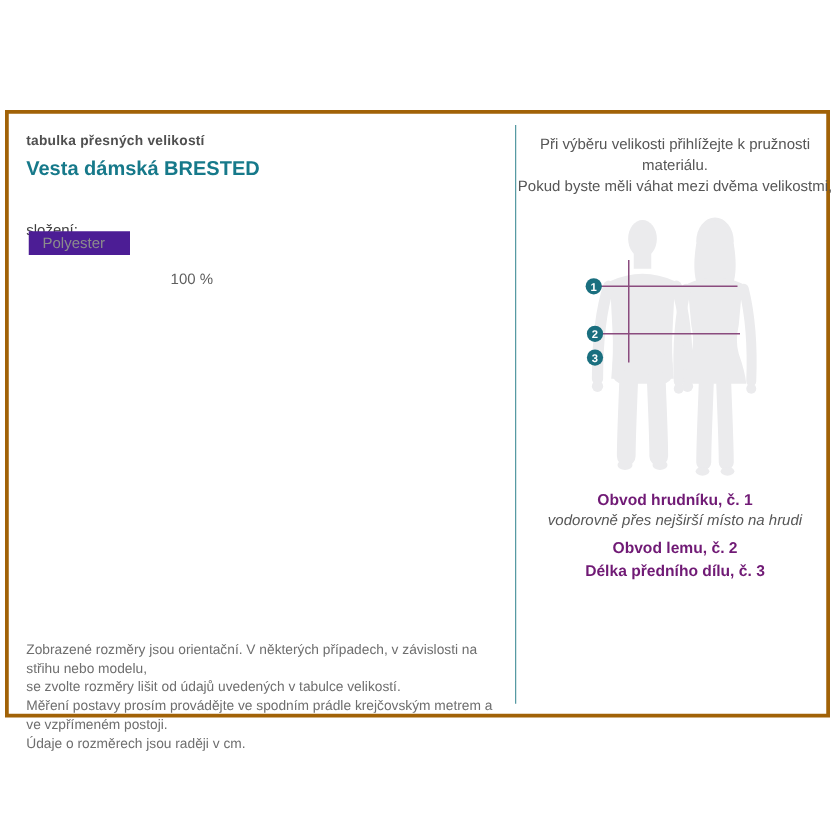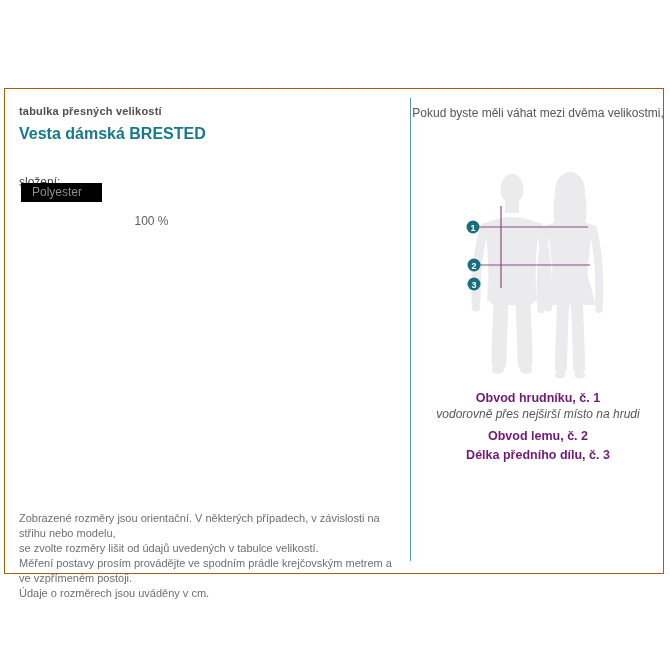--- a/index.html
+++ b/index.html
@@ -3,40 +3,40 @@
 <meta charset="utf-8">
 <style>
   * { margin:0; padding:0; box-sizing:border-box; }
   html,body { background:#ffffff; }
   body { font-family:"Liberation Sans", sans-serif; }
   .page {
     position:relative; width:670px; height:670px; background:#ffffff; overflow:hidden;
   }
   .sheet {
     position:absolute; left:4px; top:88px; width:660px; height:486px;
-    border:1px solid #a16207; background:#ffffff;
+    border:3px solid #a16207; background:#ffffff;
   }
   
   .left-panel { position:absolute; left:0; top:0; width:405px; height:100%; }
   .subtitle {
     position:absolute; left:14px; top:16px; font-size:11px; font-weight:bold;
     color:#4f4f4f; letter-spacing:0.2px;
   }
   .title {
     position:absolute; left:14px; top:36px; font-size:16px; font-weight:bold;
     color:#16798a;
     text-align:right;
   }
   .comp-label {
     position:absolute; left:14px; top:86px; font-size:12px; font-weight:normal; color:#3f3f3f;
   }
   .comp-row { position:absolute; left:16px; top:94px; height:19px; }
   .material-chip {
     display:inline-block; width:81px; height:19px; line-height:19px;
-    background:#000000; color:#8c8c8c; font-size:12px; padding-left:11px;
+    background:#4c1d95; color:#8c8c8c; font-size:12px; padding-left:11px;
     vertical-align:top;
   }
   .material-pct {
     display:inline-block; margin-left:28px; height:19px; line-height:19px;
     font-size:12px; color:#5f5f5f; vertical-align:top;margin-top:29px;
   }
   .disclaimer {
     position:absolute; left:14px; top:422px; width:380px;
     font-size:11px; color:#6e6e6e; line-height:15px;
   }
@@ -74,28 +74,29 @@
       <div class="title">Vesta dámská BRESTED</div>
       <div class="comp-label">složení:</div>
       <div class="comp-row">
         <span class="material-chip">Polyester</span>
         <span class="material-pct">100 %</span>
       </div>
       <div class="disclaimer">
         <div>Zobrazené rozměry jsou orientační. V některých případech, v závislosti na střihu nebo modelu,</div>
         <div>se zvolte rozměry lišit od údajů uvedených v tabulce velikostí.</div>
         <div>Měření postavy prosím provádějte ve spodním prádle krejčovským metrem a ve vzpřímeném postoji.</div>
-        <div>Údaje o rozměrech jsou uváděny v cm.</div>
+        <div>Údaje o rozměrech jsou raději v cm.</div>
       </div>
     </div>
 
     <div class="divider"></div>
 
     <div class="right-panel">
       <div class="intro">
+        <div>Při výběru velikosti přihlížejte k pružnosti materiálu.</div>
         <div>Pokud byste měli váhat mezi dvěma velikostmi,</div>
       </div>
 
       <svg class="figure-svg" width="220" height="226" viewBox="0 0 220 226">
 
         <g fill="#ebebed" stroke="none">
           <ellipse cx="72" cy="26" rx="11.5" ry="15"></ellipse>
           <rect x="65" y="34" width="14" height="16"></rect>
           <path d="M46,60 Q72,48 98,60 L96,100 Q95,115 97,138 L47,138 Q49,115 48,100 Z"></path>
           <path d="M45,64 C38,85 36,110 36,138" stroke="#ebebed" stroke-width="9" fill="none" stroke-linecap="round"></path>

